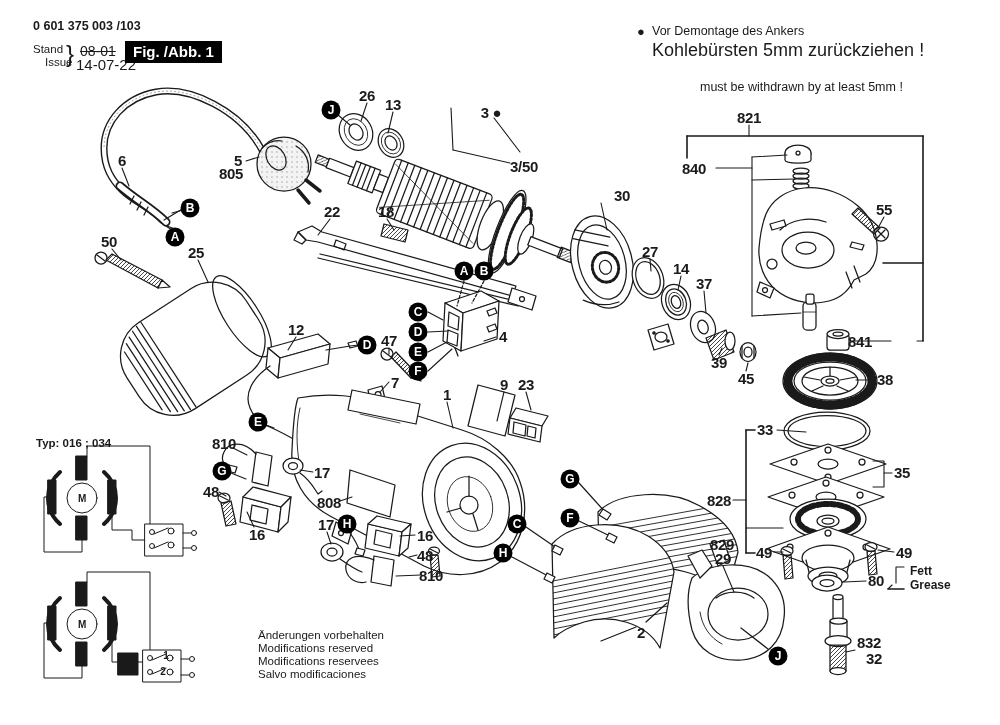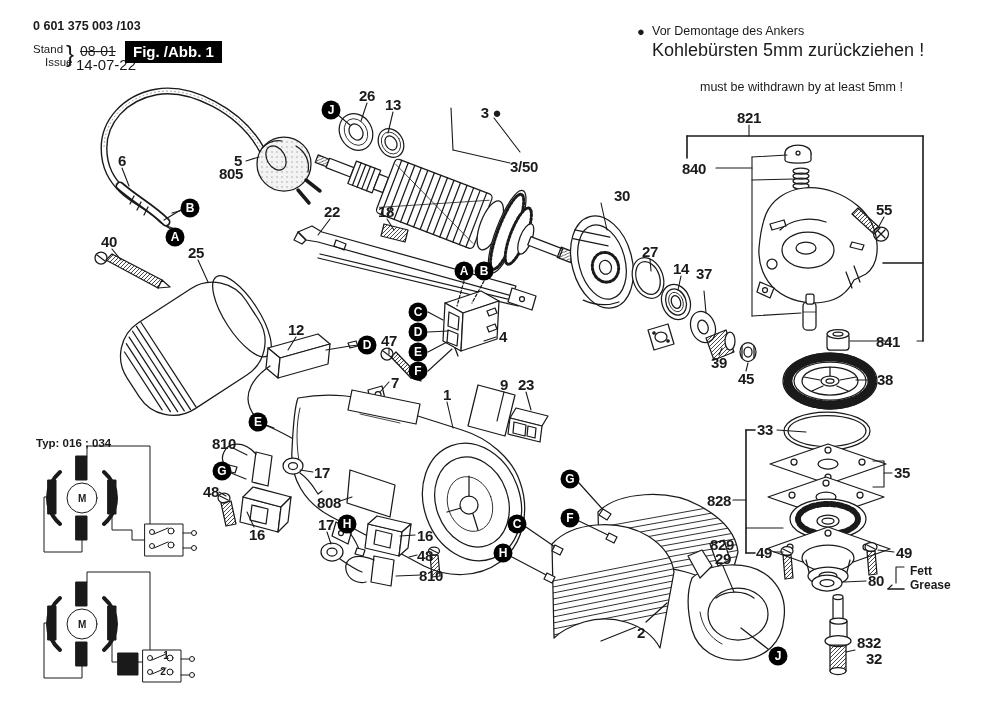--- a/index.html
+++ b/index.html
@@ -602,37 +602,43 @@
   <div class="abs warn2">Kohlebürsten 5mm zurückziehen !</div>
   <div class="abs warn4">must be withdrawn by at least 5mm !</div>
 
   <div class="abs typlbl">Typ: 016 ; 034</div>
 
   <div class="abs grease">
     <div>Fett</div>
     <div>Grease</div>
   </div>
 
+  <div class="abs footer">
+    <div>Änderungen vorbehalten</div>
+    <div>Modifications reserved</div>
+    <div>Modifications reservees</div>
+    <div>Salvo modificaciones</div>
+  </div>
 
   <div>
       <span class="plabel" style="left: 367px; top: 95px;">26</span>
       <span class="plabel" style="left: 393px; top: 104px;">13</span>
       <span class="plabel" style="left: 491px; top: 112px;">3 ●</span>
       <span class="plabel" style="left: 524px; top: 166px;">3/50</span>
       <span class="plabel" style="left: 622px; top: 195px;">30</span>
       <span class="plabel" style="left: 332px; top: 211px;">22</span>
       <span class="plabel" style="left: 386px; top: 211px;">18</span>
       <span class="plabel" style="left: 749px; top: 117px;">821</span>
       <span class="plabel" style="left: 686px; top: 168px; margin-left: 8px;">840</span>
       <span class="plabel" style="left: 884px; top: 209px;">55</span>
-      <span class="plabel" style="left: 888px; top: 341px;">841</span>
+      <span class="plabel" style="left: 860px; top: 341px;">841</span>
       <span class="plabel" style="left: 885px; top: 379px;">38</span>
       <span class="plabel" style="left: 650px; top: 251px;">27</span>
       <span class="plabel" style="left: 681px; top: 268px;">14</span>
-      <span class="plabel" style="left: 704px; top: 273px; text-align: right;">37</span>
+      <span class="plabel" style="left: 704px; top: 283px; text-align: right;">37</span>
       <span class="plabel" style="left: 719px; top: 362px;">39</span>
       <span class="plabel" style="left: 746px; top: 378px;">45</span>
       <span class="plabel" style="left: 765px; top: 429px;">33</span>
       <span class="plabel" style="left: 902px; top: 472px;">35</span>
       <span class="plabel" style="left: 719px; top: 500px;">828</span>
       <span class="plabel" style="left: 764px; top: 552px;">49</span>
       <span class="plabel" style="left: 904px; top: 552px;">49</span>
       <span class="plabel" style="left: 876px; top: 580px;">80</span>
       <span class="plabel" style="left: 869px; top: 642px;">832</span>
       <span class="plabel" style="left: 874px; top: 658px;">32</span>
@@ -642,21 +648,21 @@
       <span class="plabel" style="left: 503px; top: 336px;">4</span>
       <span class="plabel" style="left: 296px; top: 329px;">12</span>
       <span class="plabel" style="left: 389px; top: 340px;">47</span>
       <span class="plabel" style="left: 395px; top: 382px;">7</span>
       <span class="plabel" style="left: 447px; top: 394px;">1</span>
       <span class="plabel" style="left: 504px; top: 384px;">9</span>
       <span class="plabel" style="left: 526px; top: 384px;">23</span>
       <span class="plabel" style="left: 238px; top: 160px;">5</span>
       <span class="plabel" style="left: 231px; top: 173px;">805</span>
       <span class="plabel" style="left: 122px; top: 160px;">6</span>
-      <span class="plabel" style="left: 109px; top: 241px;">40</span>
+      <span class="plabel" style="left: 109px; top: 241px;">50</span>
       <span class="plabel" style="left: 196px; top: 252px;">25</span>
       <span class="plabel" style="left: 224px; top: 443px;">810</span>
       <span class="plabel" style="left: 211px; top: 491px;">48</span>
       <span class="plabel" style="left: 257px; top: 534px;">16</span>
       <span class="plabel" style="left: 322px; top: 472px;">17</span>
       <span class="plabel" style="left: 329px; top: 502px;">808</span>
       <span class="plabel" style="left: 326px; top: 524px;">17</span>
       <span class="plabel" style="left: 425px; top: 535px;">16</span>
       <span class="plabel" style="left: 425px; top: 555px;">48</span>
       <span class="plabel" style="left: 431px; top: 575px;">810</span>

